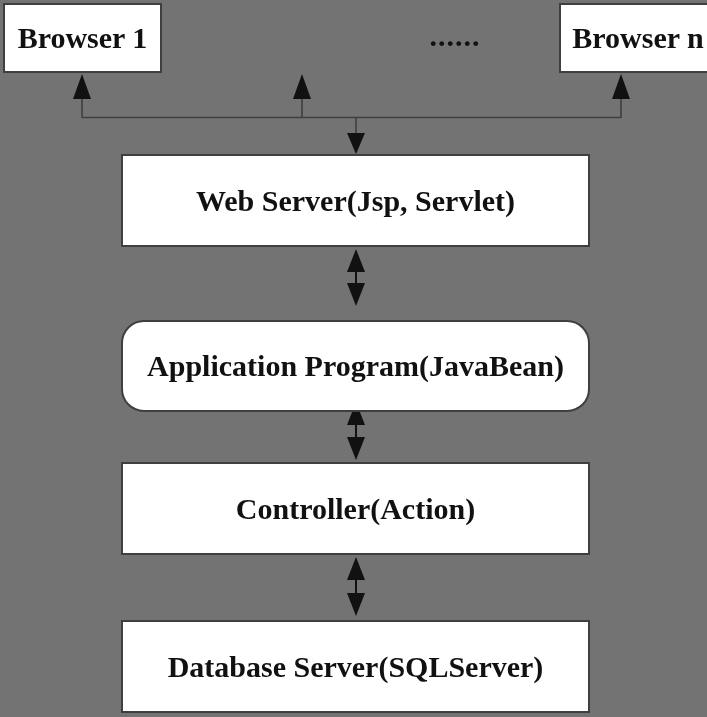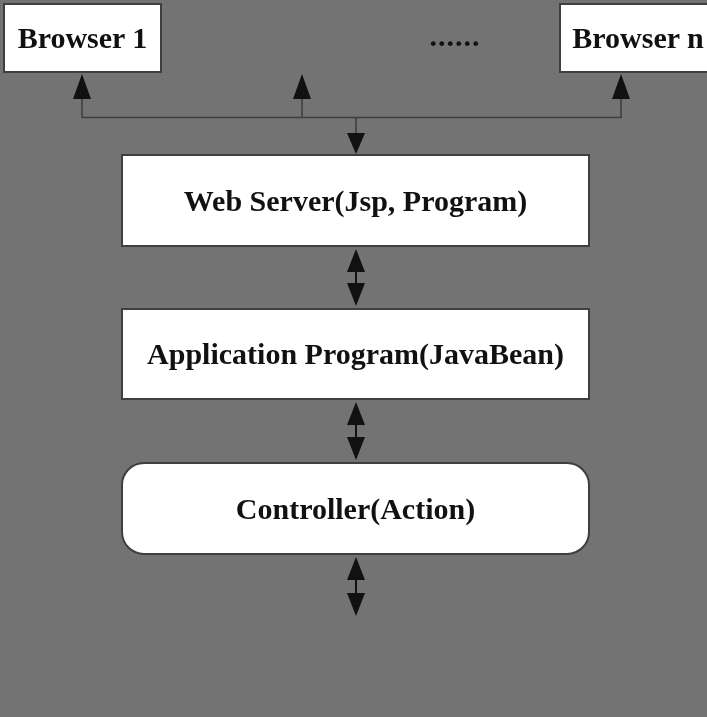--- a/index.html
+++ b/index.html
@@ -40,22 +40,22 @@
     width: 60px; height: 44px;
     display: flex;
     align-items: center;
     justify-content: center;
     font-weight: bold;
     font-size: 30px;
     letter-spacing: 1px;
     color: #111111;
   }
   .tier-web        { left: 121px; top: 154px; width: 469px; height: 93px; }
-  .tier-app        { left: 121px; top: 308px; width: 469px; height: 92px; }
-  .tier-controller { left: 121px; top: 462px; width: 469px; height: 93px; border-radius: 23px; }
+  .tier-app        { left: 121px; top: 320px; width: 469px; height: 92px; border-radius: 23px; }
+  .tier-controller { left: 121px; top: 462px; width: 469px; height: 93px; }
   .tier-database   { left: 121px; top: 620px; width: 469px; height: 93px; }
 </style>
 </head>
 <body>
 
 <div class="canvas">
 
   <svg class="wires" viewBox="0 0 707 717" xmlns="http://www.w3.org/2000/svg">
 
     <line x1="82" y1="117.5" x2="621" y2="117.5" stroke="#3f3f3f" stroke-width="1.6"></line>
@@ -101,22 +101,25 @@
 
   <div class="box browser-1">
     <span>Browser 1</span>
   </div>
   <div class="ellipsis">......</div>
   <div class="box browser-n">
     <span>Browser n</span>
   </div>
 
   <div class="box tier-web">
-    <span>Web Server(Jsp, Program)</span>
+    <span>Web Server(Jsp, Servlet)</span>
   </div>
   <div class="box tier-app">
     <span>Application Program(JavaBean)</span>
   </div>
   <div class="box tier-controller">
     <span>Controller(Action)</span>
   </div>
+  <div class="box tier-database">
+    <span>Database Server(SQLServer)</span>
+  </div>
 
 </div>
 
 </body></html>

